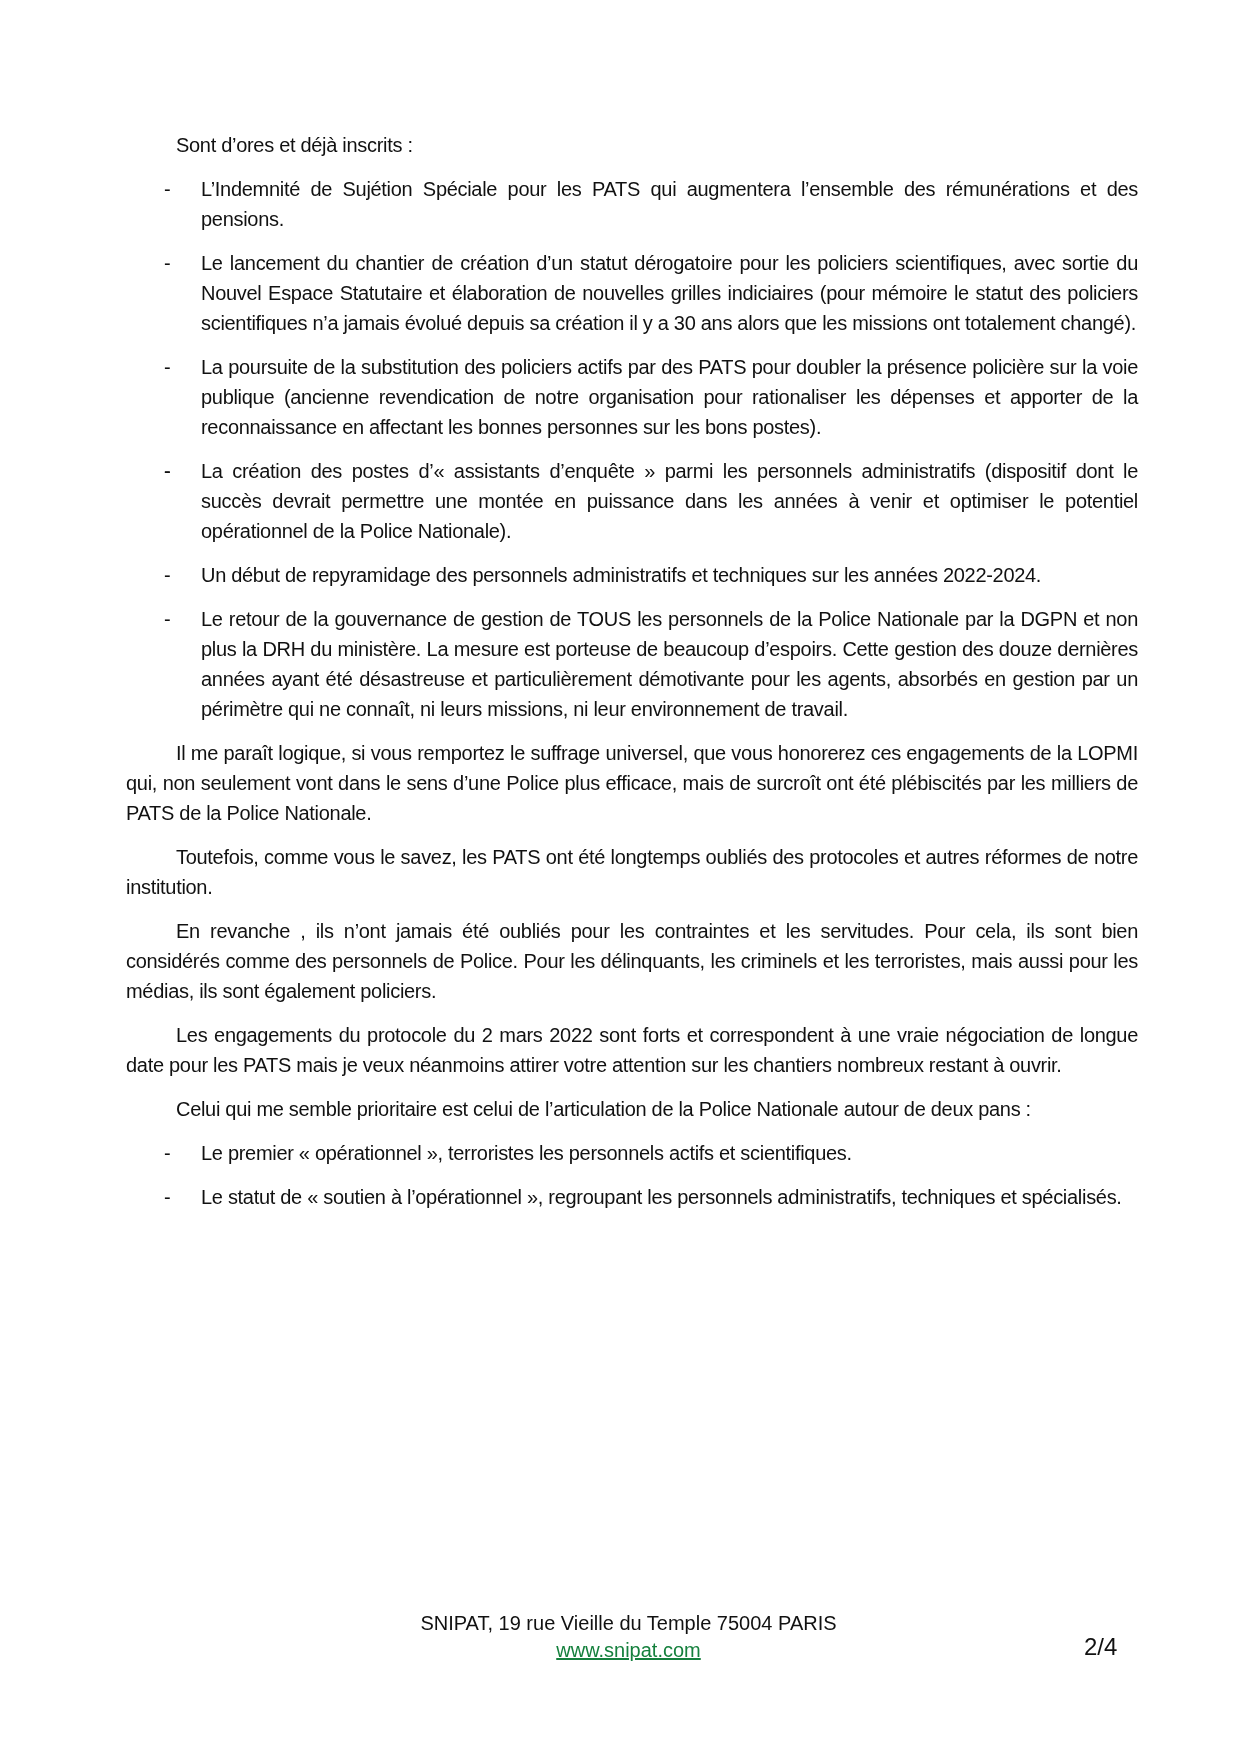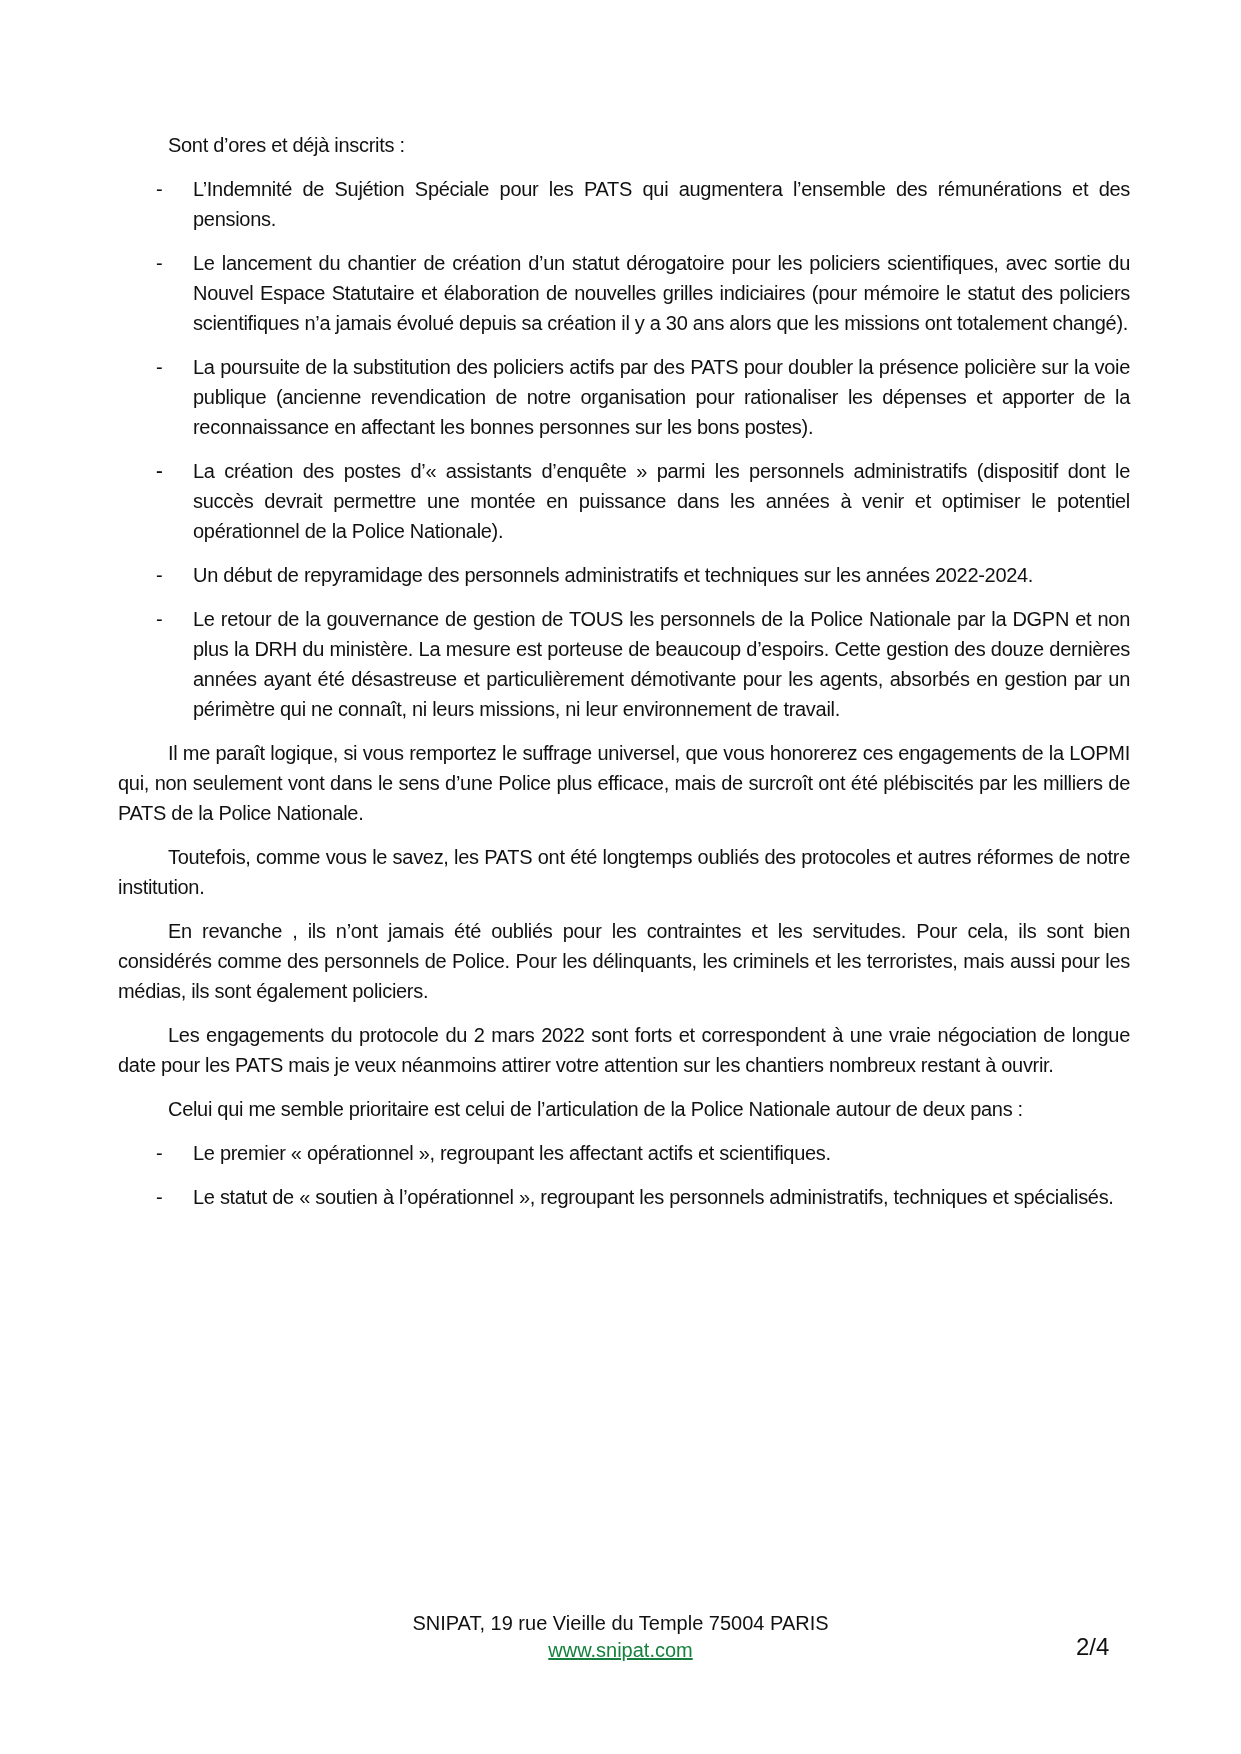--- a/index.html
+++ b/index.html
@@ -1,18 +1,18 @@
 <!DOCTYPE html>
 <html><head>
 <meta charset="utf-8">
 <style>
   html, body { margin: 0; padding: 0; background: #ffffff; }
   body { width: 1241px; height: 1754px; position: relative; overflow: hidden;
          font-family: "Liberation Sans", sans-serif; color: #111111; }
-  .page { position: absolute; left: 0; top: 0; width: 1022px; height: 1754px; padding-left: 24px; }
+  .page { position: absolute; left: 8px; top: 0; width: 1022px; height: 1754px; padding-left: 24px; }
   .content { position: absolute; left: 118px; top: 130px; width: 1012px;
              font-size: 20px; line-height: 30px; text-align: justify;
              letter-spacing: -0.3px; }
   .lead { margin: 0 0 14px 0; padding-left: 50px; }
   .para { margin: 0 0 14px 0; text-indent: 50px; }
   ul.dash { list-style: none; margin: 0; padding: 0; }
   ul.dash li { position: relative; padding-left: 75px; margin: 0 0 14px 0; }
   ul.dash li .dash-mark { position: absolute; left: 38px; top: 0; }
   .footer { position: absolute; left: 0; top: 1610px; width: 1241px;
             text-align: center; font-size: 20px; line-height: 27px; }
@@ -36,21 +36,21 @@
       <li><span class="dash-mark">-</span><span>Le retour de la gouvernance de gestion de TOUS les personnels de la Police Nationale par la DGPN et non plus la DRH du ministère. La mesure est porteuse de beaucoup d’espoirs. Cette gestion des douze dernières années ayant été désastreuse et particulièrement démotivante pour les agents, absorbés en gestion par un périmètre qui ne connaît, ni leurs missions, ni leur environnement de travail.</span></li>
     </ul>
 
     <p class="para">Il me paraît logique, si vous remportez le suffrage universel, que vous honorerez ces engagements de la LOPMI qui,  non seulement vont dans le sens d’une Police plus efficace, mais de surcroît ont été plébiscités par les milliers de PATS  de la Police Nationale.</p>
     <p class="para">Toutefois, comme vous le savez, les PATS ont été longtemps oubliés des protocoles et autres réformes de notre institution.</p>
     <p class="para">En revanche , ils n’ont jamais été oubliés pour les contraintes et les servitudes. Pour cela, ils sont bien considérés comme des personnels de Police. Pour les délinquants, les criminels et les terroristes, mais aussi pour les médias, ils sont également policiers.</p>
     <p class="para">Les engagements du protocole du 2 mars 2022  sont forts et correspondent à une vraie négociation de longue date pour les PATS mais je veux néanmoins attirer votre attention sur les chantiers nombreux  restant à ouvrir.</p>
     <p class="para">Celui qui me semble prioritaire est celui de l’articulation de la Police Nationale autour de deux pans :</p>
 
     <ul class="dash">
-      <li><span class="dash-mark">-</span><span>Le premier « opérationnel », regroupant les affectant actifs et scientifiques.</span></li>
+      <li><span class="dash-mark">-</span><span>Le premier « opérationnel », terroristes les personnels actifs et scientifiques.</span></li>
       <li><span class="dash-mark">-</span><span>Le statut de « soutien à l’opérationnel », regroupant les personnels administratifs, techniques et spécialisés.</span></li>
     </ul>
 
   </div>
 
   <div class="footer">
     <div>SNIPAT, 19 rue Vieille du Temple 75004 PARIS</div>
     <div><a>www.snipat.com</a></div>
   </div>
   <div class="page-num">2/4</div>

